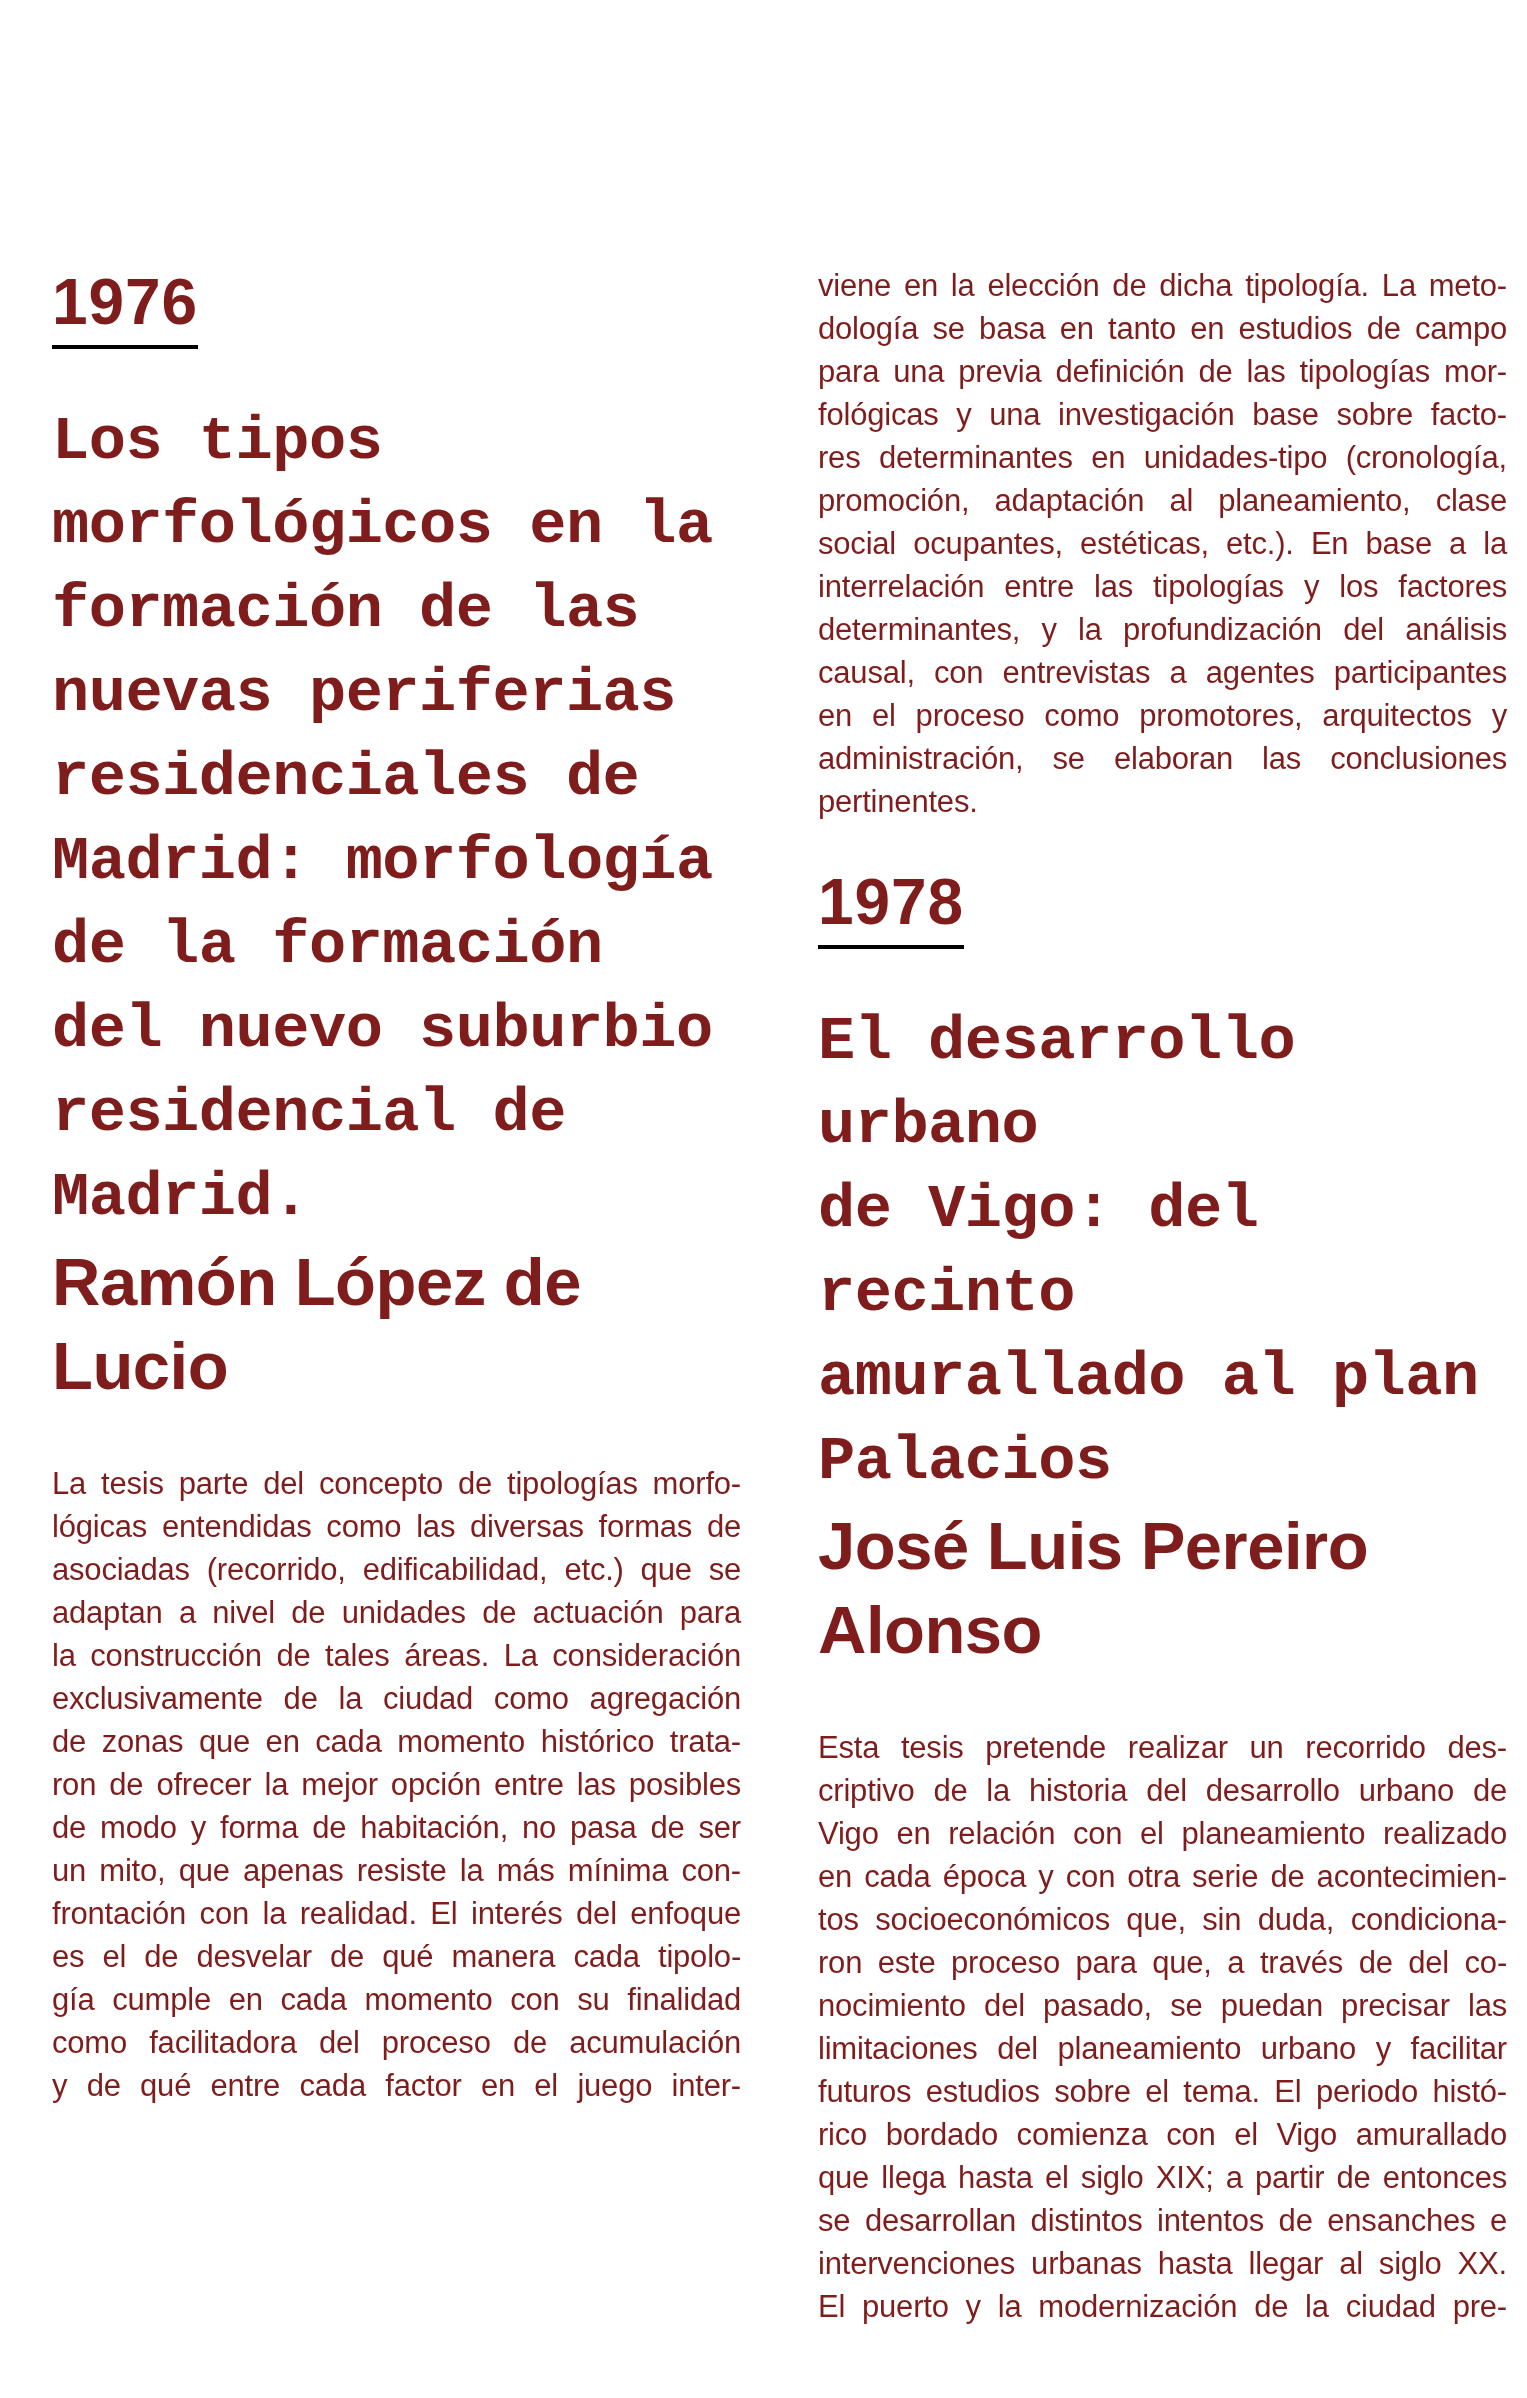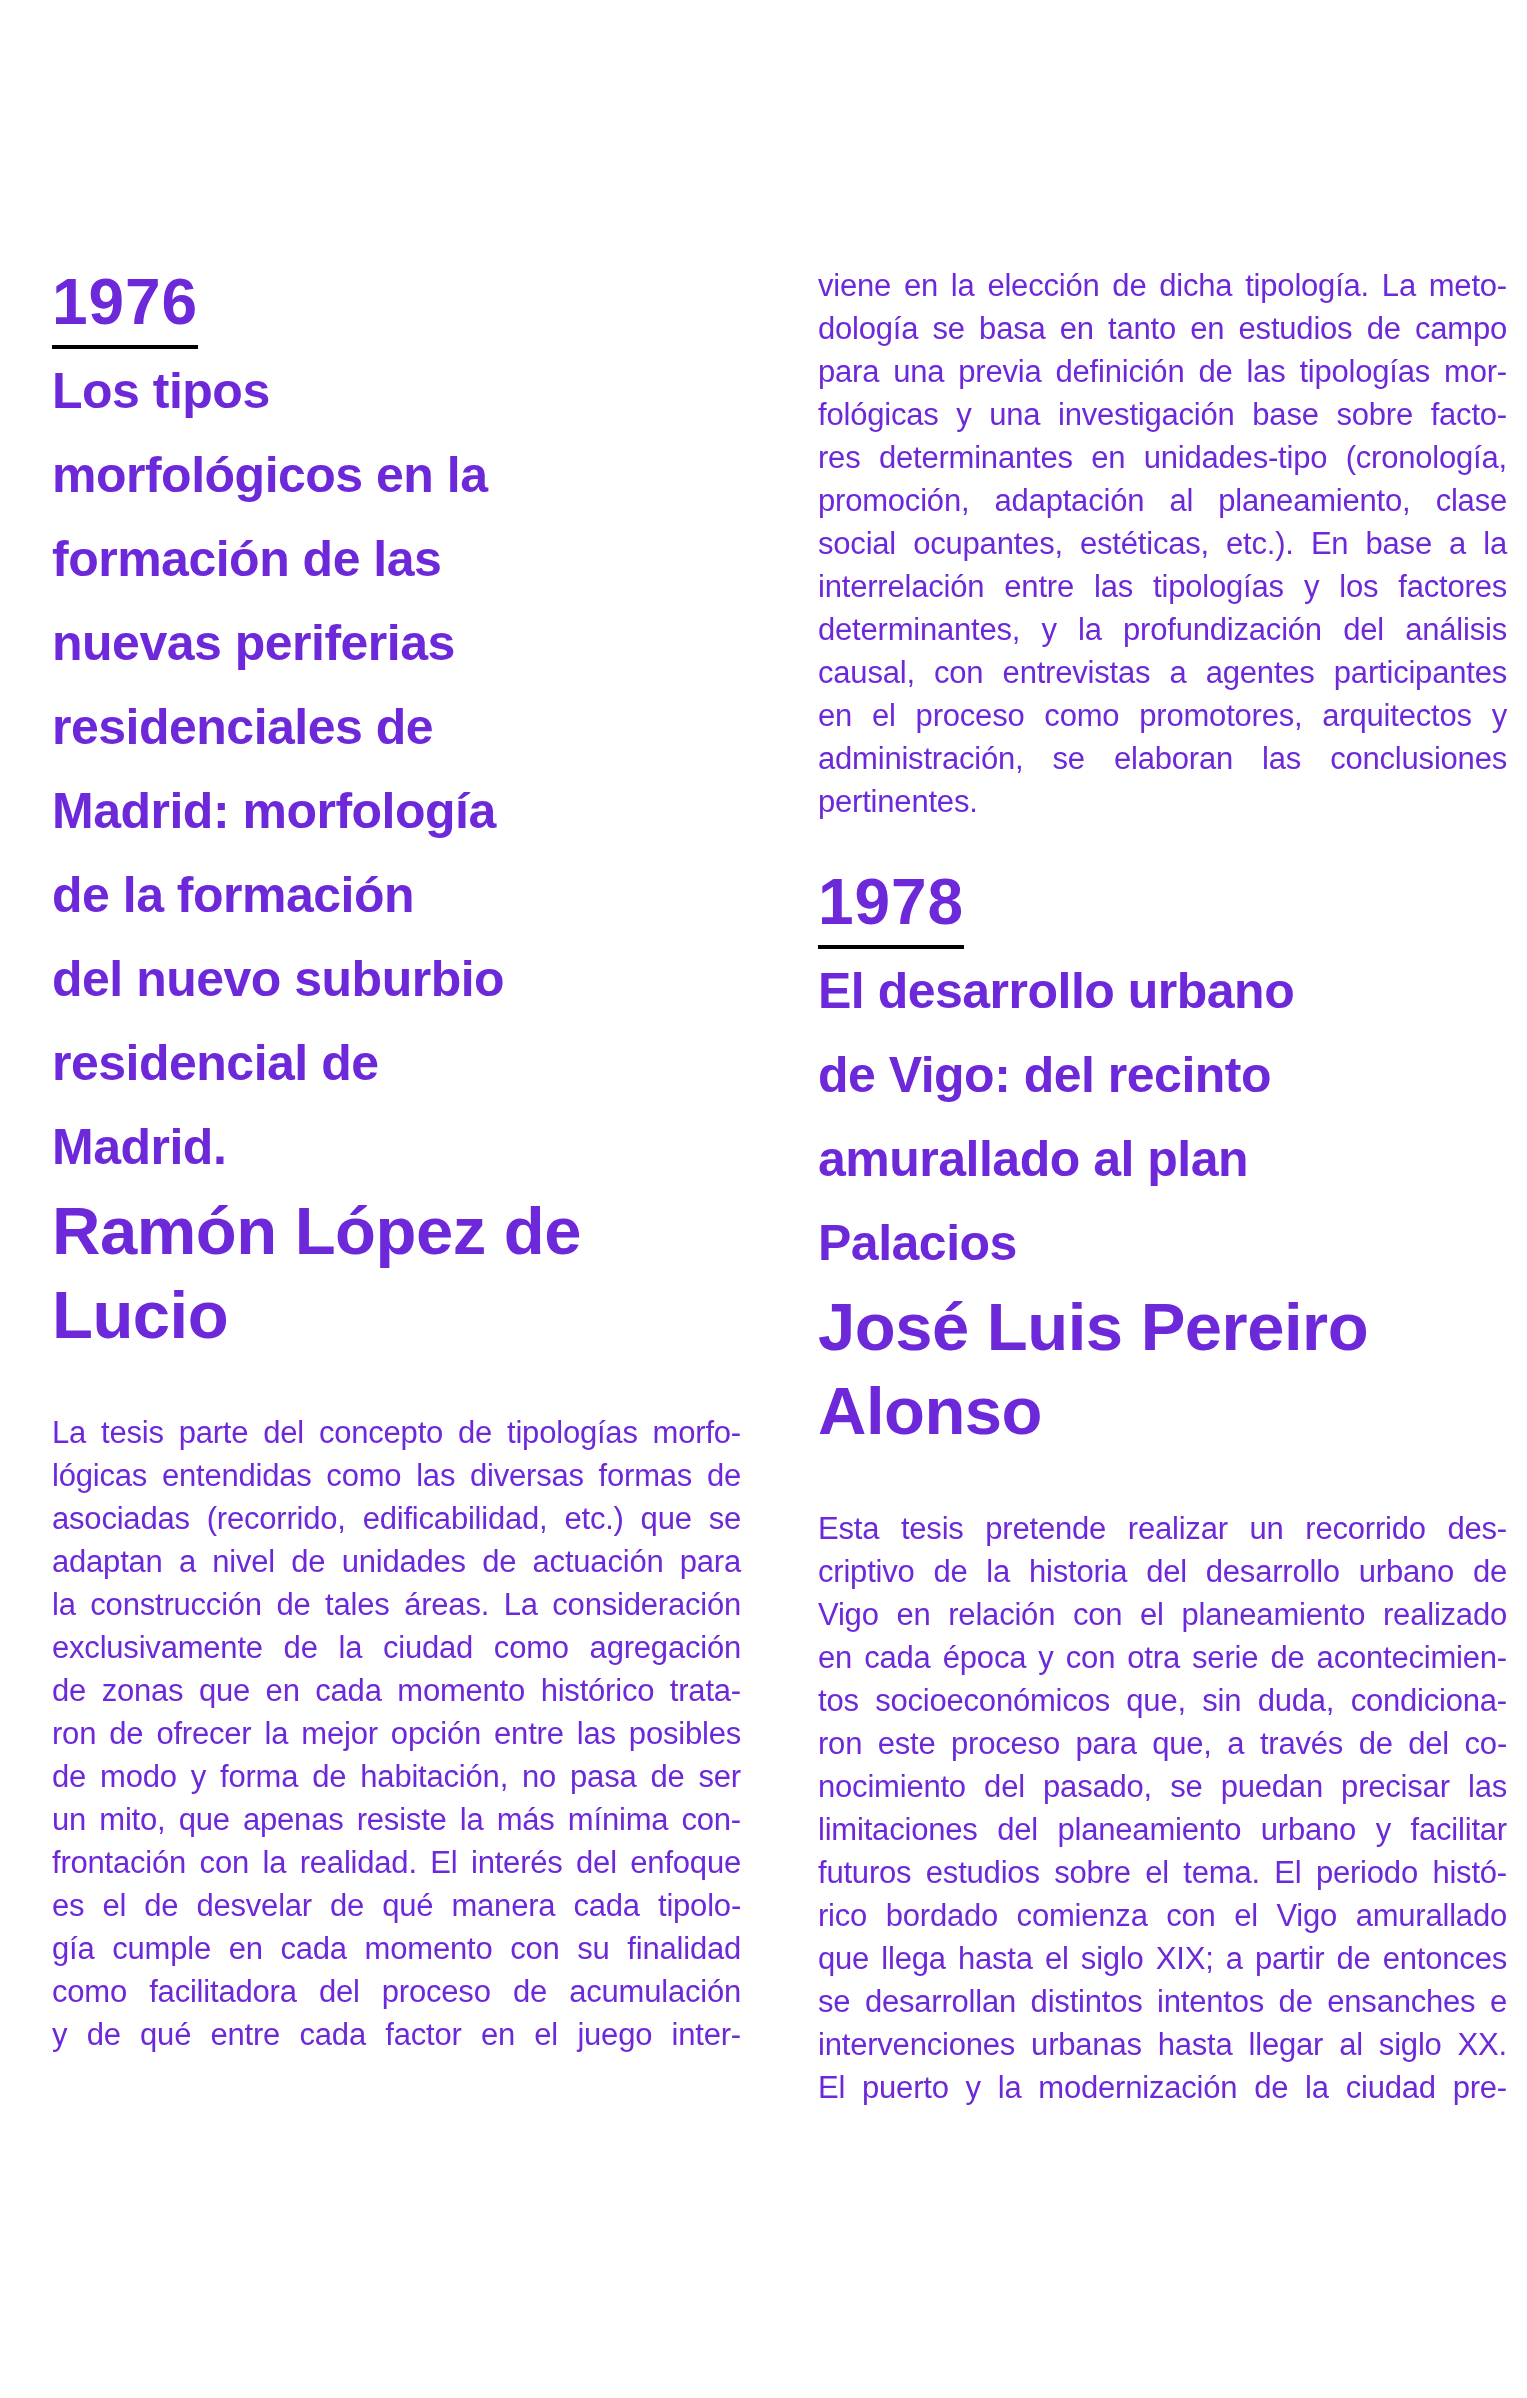--- a/index.html
+++ b/index.html
@@ -4,21 +4,21 @@
 <title>Catálogo de tesis — 1976 / 1978</title>
 <style>
   * { margin: 0; padding: 0; box-sizing: border-box; }
   html, body { background: #ffffff; }
   .page {
     position: relative;
     width: 1527px;
     height: 2399px;
     margin: 0 auto;
     background: #ffffff;
-    color: #6d28d9;
+    color: #7f1d1d;
     font-family: "Liberation Sans", "DejaVu Sans", sans-serif;
     overflow: hidden;
   }
   .cols {
     display: grid;
     grid-template-columns: 689px 689px;
     column-gap: 77px;
     padding: 253px 0 0 52px;
   }
   .col { min-width: 0; }
@@ -31,24 +31,26 @@
     line-height: 1;
     letter-spacing: 0.9px;
     padding-bottom: 11.2px;
     border-bottom: 4.7px solid #000000;
     margin-top: 17px;
   }
   .year-follow { margin-top: 47px; }
 
   
   .entry-title {
-    font-size: 50px;
+    font-size: 62px;
     font-weight: 700;
     line-height: 84px;
     letter-spacing: -0.5px;
+    margin-top: 51px;
+    font-family: Liberation Mono, monospace;
   }
   
   .entry-author {
     font-size: 67px;
     font-weight: 700;
     line-height: 84px;
     letter-spacing: -0.5px;
   }
 
   

